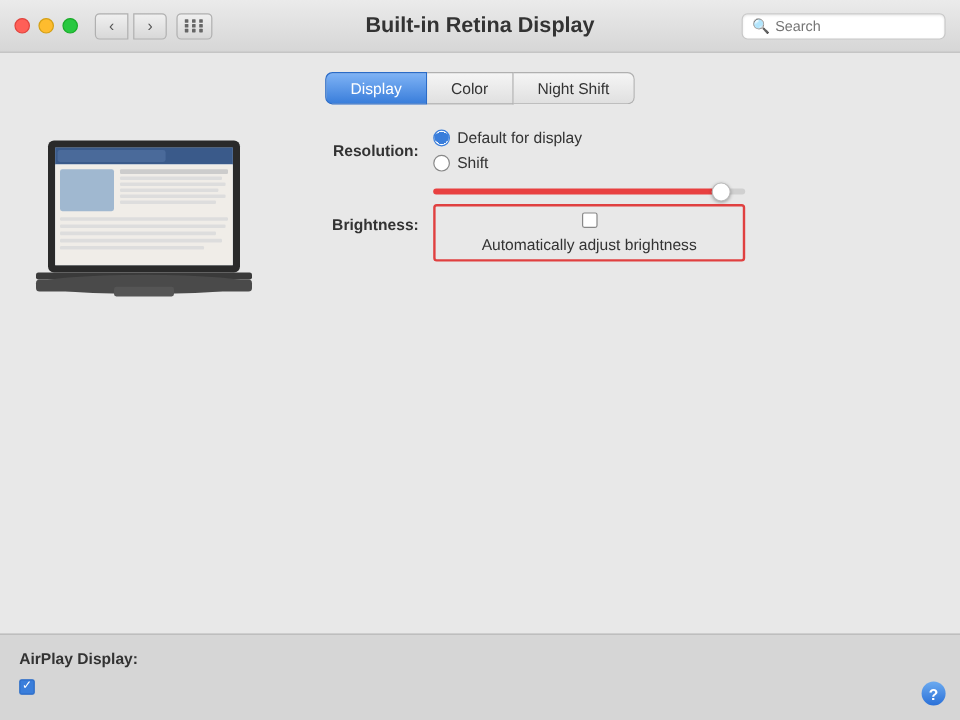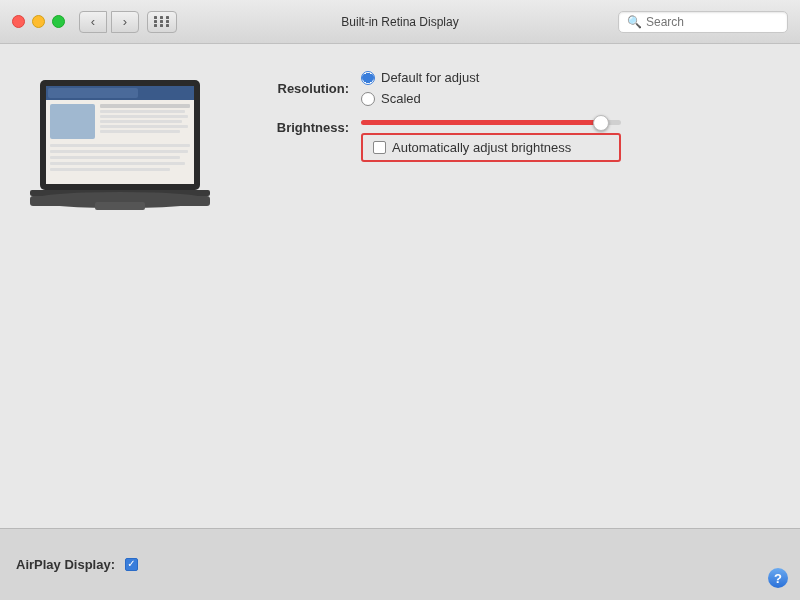--- a/index.html
+++ b/index.html
@@ -84,22 +84,22 @@
       width: 3px;
       height: 3px;
       background: #666;
       border-radius: 0.5px;
     }
 
     .title {
       position: absolute;
       left: 50%;
       transform: translateX(-50%);
-      font-size: 12px;
-      font-weight: 400;
+      font-size: 18px;
+      font-weight: 700;
       color: #333;
     }
 
     .search-box {
       margin-left: auto;
       display: flex;
       align-items: center;
       background: #fff;
       border: 1px solid #c8c8c8;
       border-radius: 5px;
@@ -273,20 +273,21 @@
       cursor: pointer;
     }
 
     .auto-brightness-box {
       border: 2px solid #e04040;
       border-radius: 3px;
       padding: 5px 10px;
       display: flex;
       align-items: center;
       gap: 6px;
+      flex-direction: column;
     }
 
     .checkbox-square {
       width: 13px;
       height: 13px;
       border: 1.5px solid #888;
       border-radius: 2px;
       background: #fff;
     }
 
@@ -299,21 +300,21 @@
     .bottom-bar {
       position: absolute;
       bottom: 0;
       left: 0;
       right: 0;
       height: 72px;
       background: #d6d6d6;
       border-top: 1px solid #b8b8b8;
       padding: 12px 16px;
       display: flex;
-      flex-direction: row;
+      flex-direction: column;
       gap: 10px;
     }
 
     .airplay-row {
       display: flex;
       align-items: center;
       gap: 8px;
     }
 
     .airplay-label {
@@ -456,20 +457,33 @@
   </div>
   <div class="title">Built-in Retina Display</div>
   <div class="search-box">
     <span class="search-icon-span">🔍</span>
     <input type="text" placeholder="Search" style="">
   </div>
 </div>
 
 <div class="content">
 
+  <div class="tabs">
+    <div class="tab-group">
+      <div class="tab active">
+        <span>Display</span>
+      </div>
+      <div class="tab">
+        <span>Color</span>
+      </div>
+      <div class="tab">
+        <span>Night Shift</span>
+      </div>
+    </div>
+  </div>
 
   <div class="settings-area">
 
     <div class="laptop-container">
       <svg class="laptop-svg" viewBox="0 0 200 160">
 
         <rect x="20" y="10" width="160" height="110" rx="5" ry="5" fill="#2a2a2a"></rect>
 
         <rect x="26" y="16" width="148" height="98" fill="#b8cce0"></rect>
 
@@ -502,30 +516,30 @@
 
     <div class="right-panel">
 
       <div class="setting-row">
         <div class="setting-label">Resolution:</div>
         <div class="radio-group">
           <label class="radio-item">
             <div class="radio-circle selected">
               <div style="width:7px;height:7px;border-radius:50%;background:#3a7edb;"></div>
             </div>
-            <span>Default for adjust</span>
+            <span>Default for display</span>
           </label>
           <label class="radio-item">
             <div class="radio-circle"></div>
-            <span>Scaled</span>
+            <span>Shift</span>
           </label>
         </div>
       </div>
 
-      <div class="setting-row" style="align-items:flex-start;">
+      <div class="setting-row" style="align-items:center;">
         <div class="setting-label">Brightness:</div>
         <div class="brightness-row">
           <div class="slider-wrapper">
             <input type="range" class="brightness-slider" min="0" max="100" value="95" style="">
           </div>
           <div class="auto-brightness-box">
             <div class="checkbox-square"></div>
             <span class="checkbox-label">Automatically adjust brightness</span>
           </div>
         </div>

